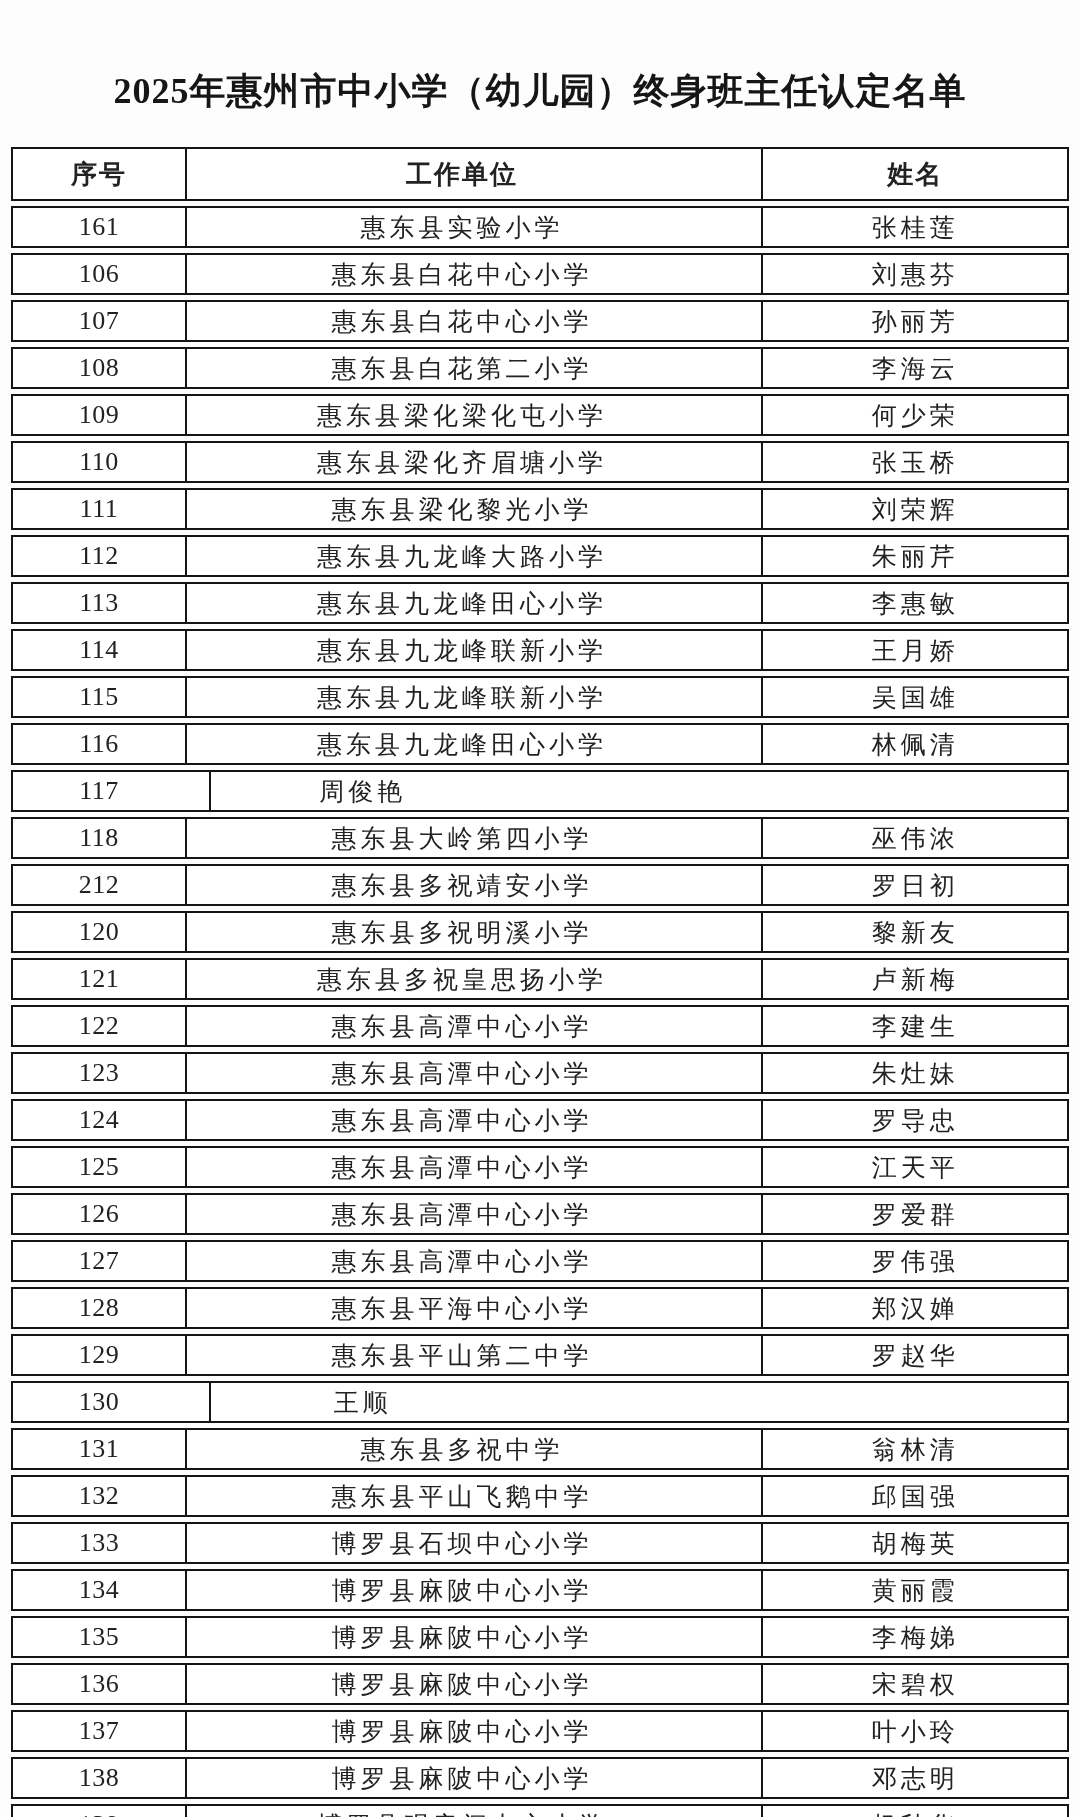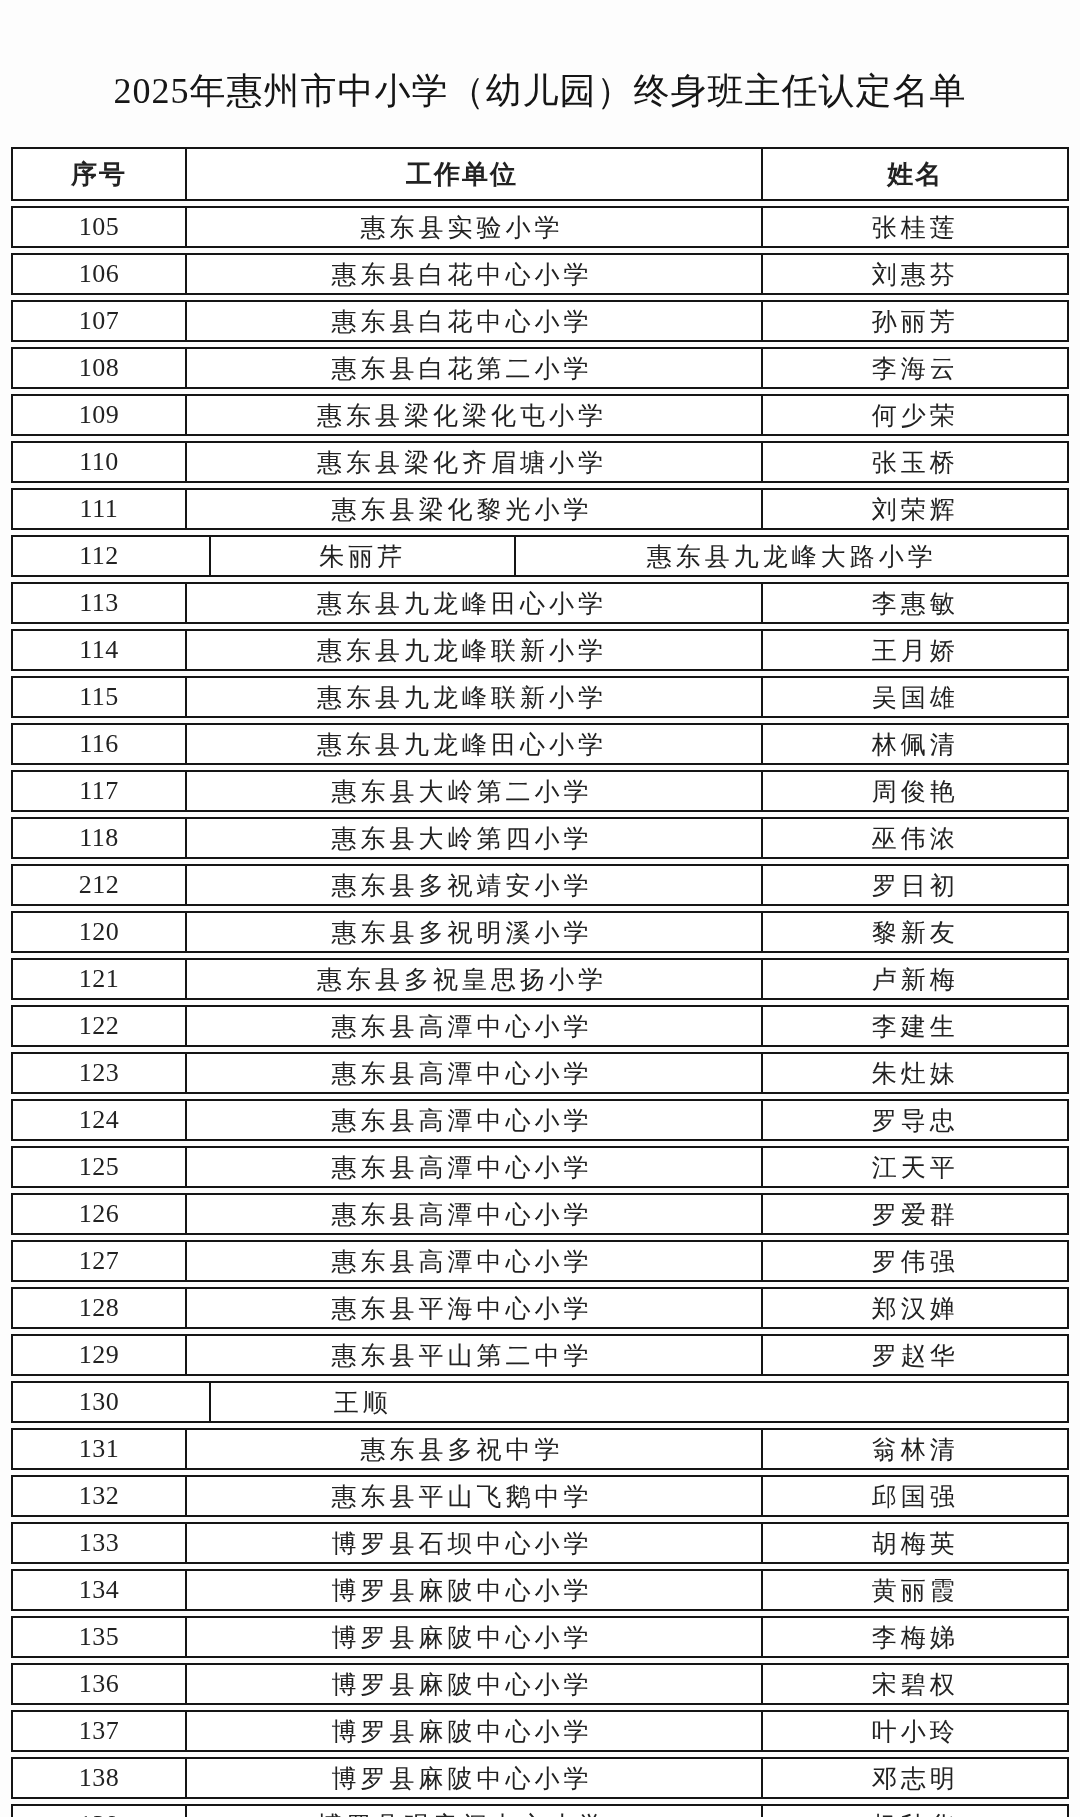--- a/index.html
+++ b/index.html
@@ -16,21 +16,21 @@
     overflow:hidden;
   }
   .page{
     width:1080px;height:1817px;
     padding-top:70px;
     position:relative;
   }
   .doc-title{
     text-align:center;
     font-size:36px;
-    font-weight:normal;
+    font-weight:bold;
     letter-spacing:1px;
     line-height:1.2;
     margin-bottom:34px;
     color:#161616;
   }
   .roster{
     width:1058px;
     margin:0 auto;
   }
   .trow{
@@ -77,21 +77,21 @@
   <div class="roster">
 
     <div class="trow header">
       <div class="cell c-no">序号</div>
       <div class="cell c-unit">工作单位</div>
       <div class="cell c-name">姓名</div>
     </div>
 
     <div id="table-body">
   <div class="trow">
-    <div class="cell c-no">105</div>
+    <div class="cell c-no">161</div>
     <div class="cell c-unit">惠东县实验小学</div>
     <div class="cell c-name">张桂莲</div>
   </div>
 
   <div class="trow">
     <div class="cell c-no">106</div>
     <div class="cell c-unit">惠东县白花中心小学</div>
     <div class="cell c-name">刘惠芬</div>
   </div>
 
@@ -120,22 +120,22 @@
   </div>
 
   <div class="trow">
     <div class="cell c-no">111</div>
     <div class="cell c-unit">惠东县梁化黎光小学</div>
     <div class="cell c-name">刘荣辉</div>
   </div>
 
   <div class="trow">
     <div class="cell c-no">112</div>
+    <div class="cell c-unit">惠东县九龙峰大路小学</div>
     <div class="cell c-name">朱丽芹</div>
-    <div class="cell c-unit">惠东县九龙峰大路小学</div>
   </div>
 
   <div class="trow">
     <div class="cell c-no">113</div>
     <div class="cell c-unit">惠东县九龙峰田心小学</div>
     <div class="cell c-name">李惠敏</div>
   </div>
 
   <div class="trow">
     <div class="cell c-no">114</div>
@@ -150,21 +150,20 @@
   </div>
 
   <div class="trow">
     <div class="cell c-no">116</div>
     <div class="cell c-unit">惠东县九龙峰田心小学</div>
     <div class="cell c-name">林佩清</div>
   </div>
 
   <div class="trow">
     <div class="cell c-no">117</div>
-    <div class="cell c-unit">惠东县大岭第二小学</div>
     <div class="cell c-name">周俊艳</div>
   </div>
 
   <div class="trow">
     <div class="cell c-no">118</div>
     <div class="cell c-unit">惠东县大岭第四小学</div>
     <div class="cell c-name">巫伟浓</div>
   </div>
 
   <div class="trow">

